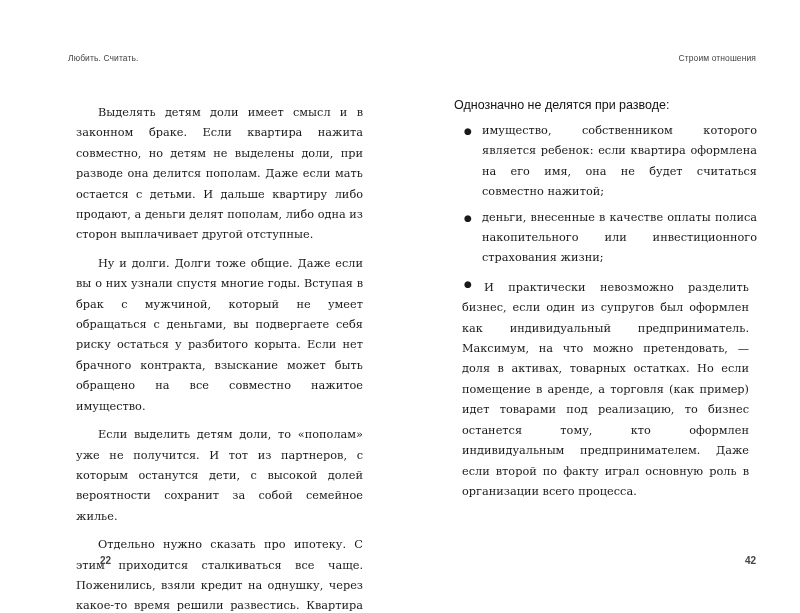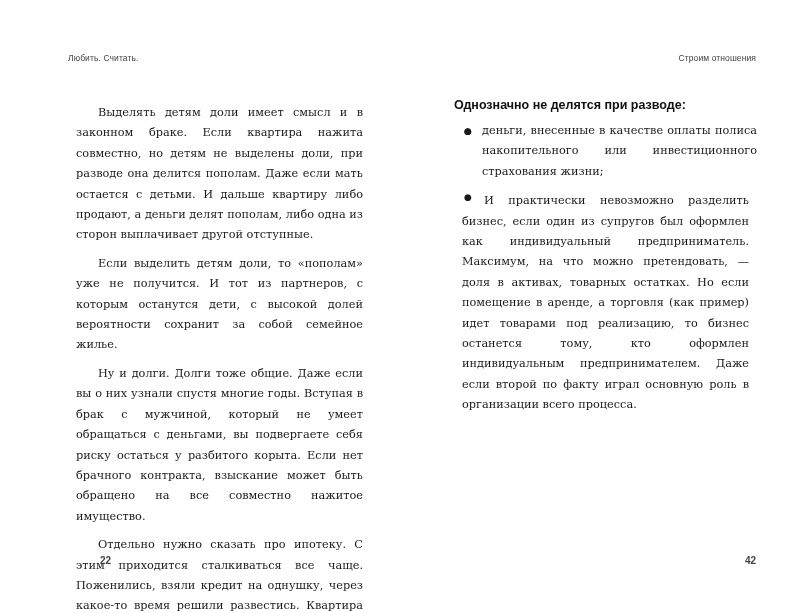--- a/index.html
+++ b/index.html
@@ -10,46 +10,47 @@
   .running-head { position: absolute; top: 49px; font-family: "Liberation Sans", sans-serif; font-size: 8.5px; color: #444; letter-spacing: 0.1px; }
   .left .running-head { left: 68px; }
   .right .running-head { right: 44px; text-align: right; }
   .page-number { position: absolute; top: 551px; font-family: "Liberation Sans", sans-serif; font-weight: bold; font-size: 10px; color: #444; margin-left: 32px; }
   .left .page-number { left: 68px; }
   .right .page-number { right: 44px; }
   .body-text { position: absolute; top: 91px; width: 303px; font-size: 11.3px; line-height: 20.4px; text-align: justify; }
   .left .body-text { left: 68px; }
   .right .body-text { left: 54px; }
   .body-text p { margin: 8px; text-indent: 22px; }
-  .section-heading { font-family: "Liberation Sans", sans-serif; font-weight: bold; font-size: 12.5px; line-height: 20px; margin: 0 0 6px 0; color: #111; }
+  .section-heading { font-family: "Liberation Sans", sans-serif; font-weight: normal; font-size: 12.5px; line-height: 20px; margin: 0 0 6px 0; color: #111; }
   ul.bullets { list-style: none; margin: 0 0 9px 0; padding: 0; }
   ul.bullets li { position: relative; padding-left: 28px; margin-bottom: 5px; text-align: justify; }
   ul.bullets li .bullet { position: absolute; left: 0; top: 0; width: 28px; text-align: center; font-size: 9px; }
 </style>
 </head>
 <body>
 
 <div class="page left">
   <div class="running-head">Любить. Считать.</div>
   <div class="body-text">
     <p>Выделять детям доли имеет смысл и в законном браке. Если квартира нажита совместно, но детям не выделены доли, при разводе она делится пополам. Даже если мать остается с детьми. И дальше квартиру либо продают, а деньги делят пополам, либо одна из сторон выплачивает другой отступные.</p>
+    <p>Ну и долги. Долги тоже общие. Даже если вы о них узнали спустя многие годы. Вступая в брак с мужчиной, который не умеет обращаться с деньгами, вы подвергаете себя риску остаться у разбитого корыта. Если нет брачного контракта, взыскание может быть обращено на все совместно нажитое имущество.</p>
     <p>Если выделить детям доли, то «пополам» уже не получится. И тот из партнеров, с которым останутся дети, с высокой долей вероятности сохранит за собой семейное жилье.</p>
-    <p>Ну и долги. Долги тоже общие. Даже если вы о них узнали спустя многие годы. Вступая в брак с мужчиной, который не умеет обращаться с деньгами, вы подвергаете себя риску остаться у разбитого корыта. Если нет брачного контракта, взыскание может быть обращено на все совместно нажитое имущество.</p>
     <p>Отдельно нужно сказать про ипотеку. С этим приходится сталкиваться все чаще. Поженились, взяли кредит на однушку, через какое-то время решили развестись. Квартира делится на доли, сообразно им делится и долг. Дальше можно договориться: будете ли вы продавать квартиру и по отдельности погашать свой долг перед банком или квартира останется кому-то одному, но тогда он должен будет выплатить второму супругу половину уже погашенной суммы.</p>
   </div>
   <div class="page-number">22</div>
 </div>
 
 <div class="page right">
   <div class="running-head">Строим отношения</div>
   <div class="body-text">
     <div class="section-heading">Однозначно не делятся при разводе:</div>
     <ul class="bullets">
       <li>
         <span class="bullet">●</span>
+        <span>имущество, собственником которого является ребенок: если квартира оформлена на его имя, она не будет считаться совместно нажитой;</span>
       </li>
       <li>
         <span class="bullet">●</span>
         <span>деньги, внесенные в качестве оплаты полиса накопительного или инвестиционного страхования жизни;</span>
       </li>
       <li>
         <span class="bullet">●</span>
       </li>
     </ul>
     <p>И практически невозможно разделить бизнес, если один из супругов был оформлен как индивидуальный предприниматель. Максимум, на что можно претендовать, — доля в активах, товарных остатках. Но если помещение в аренде, а торговля (как пример) идет товарами под реализацию, то бизнес останется тому, кто оформлен индивидуальным предпринимателем. Даже если второй по факту играл основную роль в организации всего процесса.</p>

